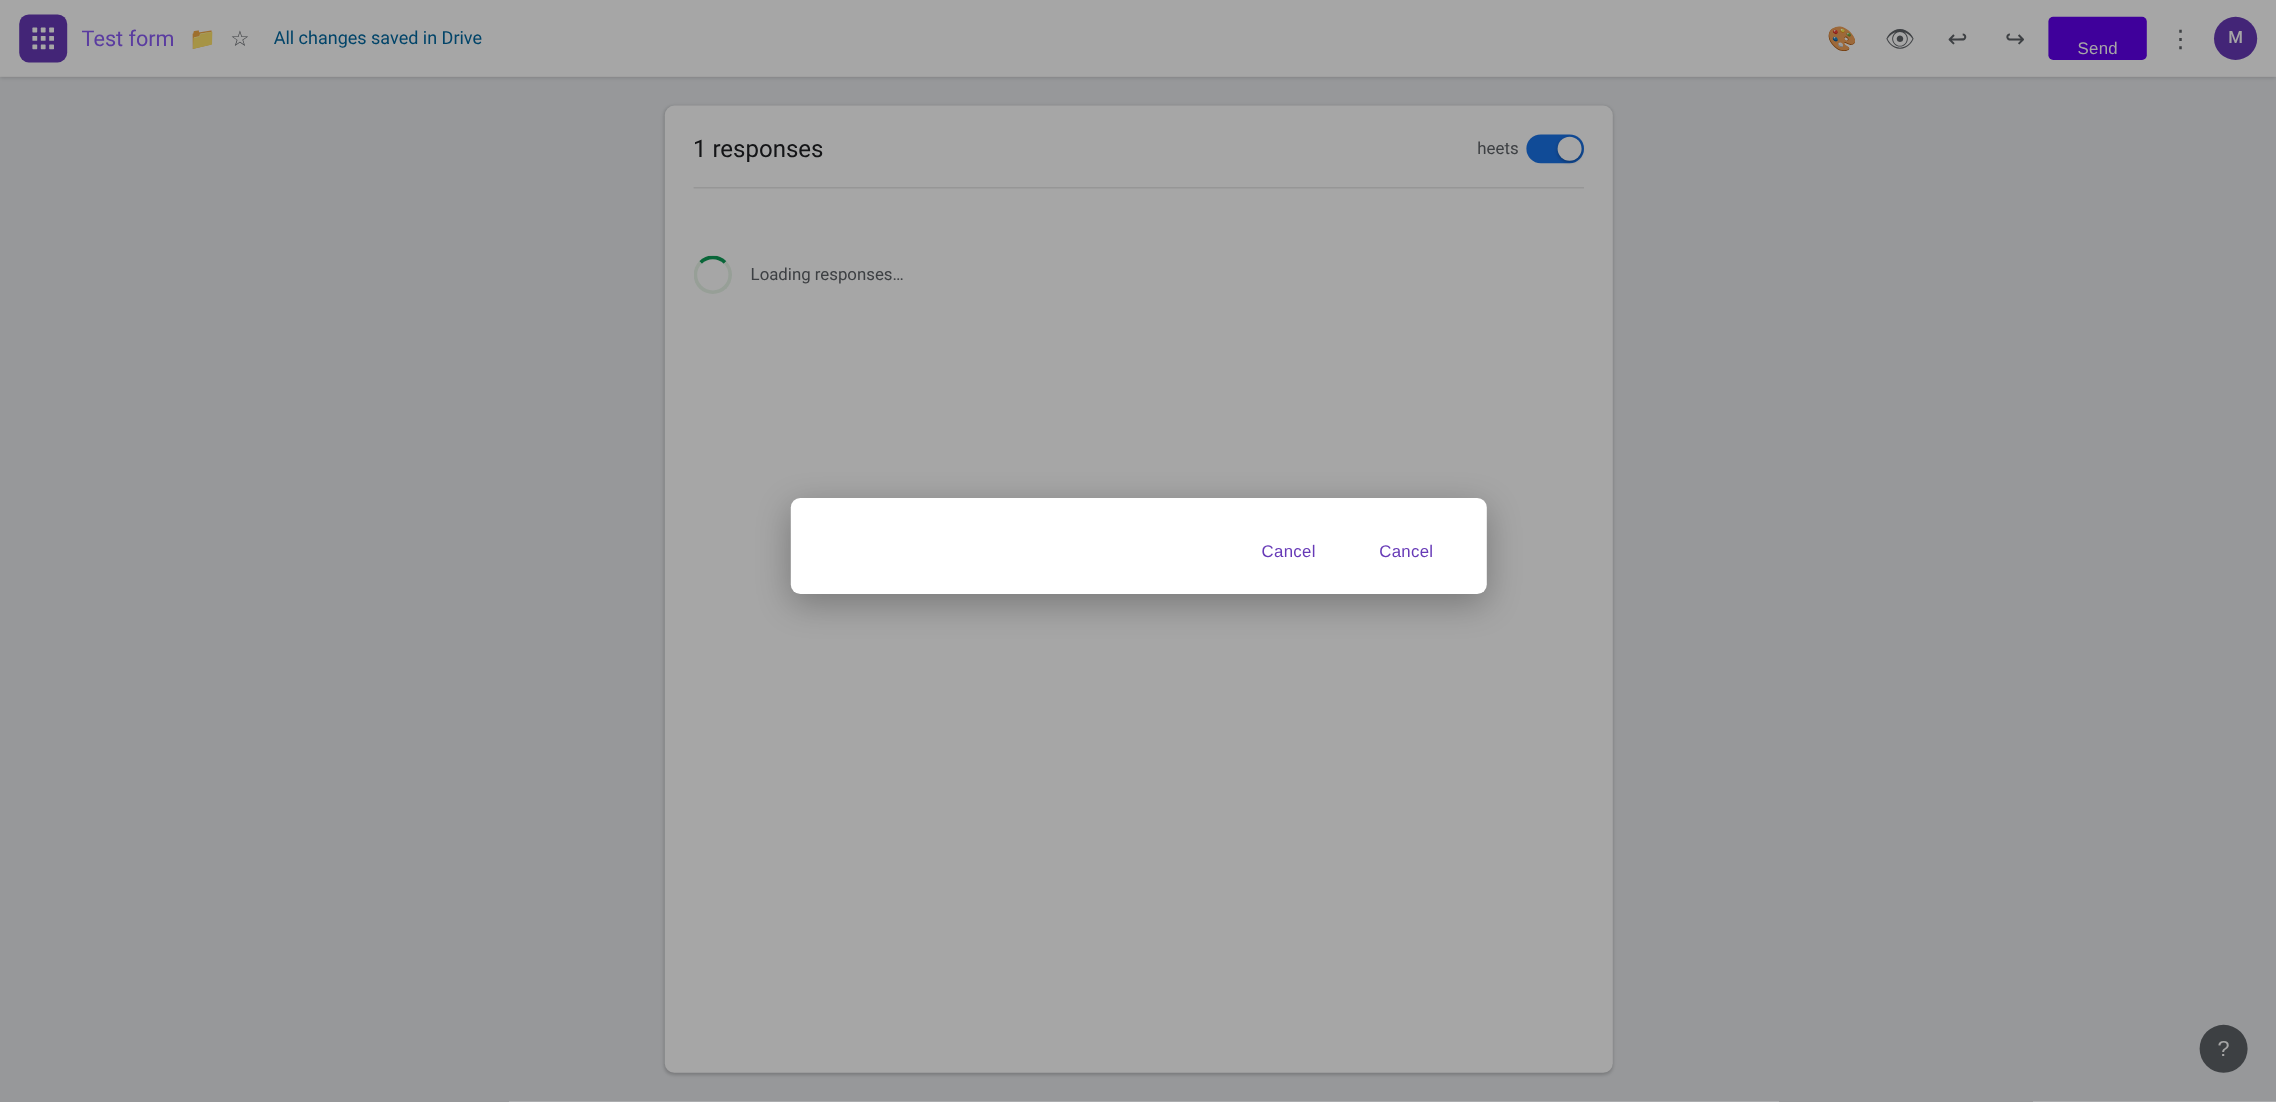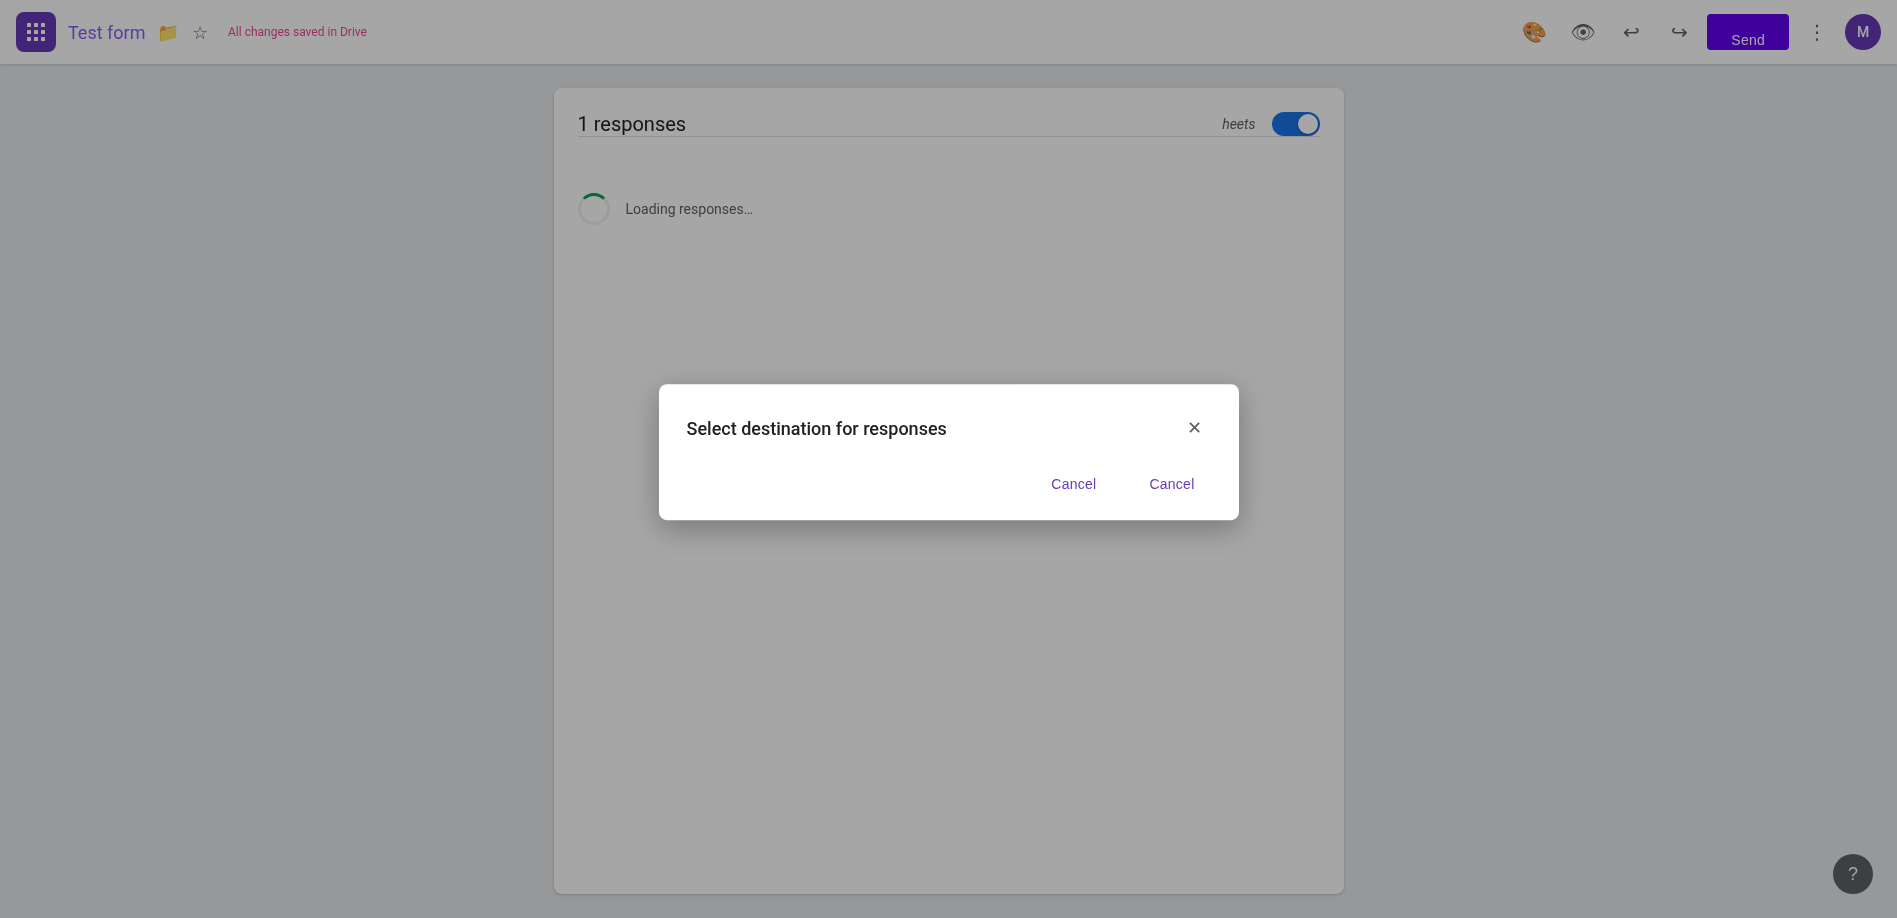--- a/index.html
+++ b/index.html
@@ -54,22 +54,22 @@
     }
 
     .folder-icon, .star-icon {
       color: #5f6368;
       font-size: 18px;
       margin-left: 4px;
       cursor: pointer;
     }
 
     .saved-status {
-      font-size: 12px;
-      color: #ec4899;
+      font-size: 15px;
+      color: #0369a1;
       margin-left: 12px;
     }
 
     .topbar-right {
       margin-left: auto;
       display: flex;
       align-items: center;
       gap: 8px;
     }
 
@@ -129,34 +129,33 @@
       width: 790px;
       min-height: 280px;
       padding: 24px;
       box-shadow: 0 1px 3px rgba(0,0,0,.2);
     }
 
     .responses-header {
       display: flex;
       align-items: flex-end;
       justify-content: space-between;
-      margin-bottom: 0;
+      margin-bottom: 20px;
     }
 
     .responses-title {
       font-size: 20px;
       color: #202124;
       font-weight: 400;
     }
 
     .responses-actions {
       display: flex;
       align-items: center;
-      gap: 16px;
-      font-style: italic;
+      gap: 6px;
     }
 
     .sheets-btn {
       font-size: 14px;
       color: #5f6368;
       cursor: pointer;
     }
 
     .toggle {
       width: 48px;
@@ -421,24 +420,20 @@
         <div class="spinner"></div>
         <span class="loading-text">Loading responses…</span>
       </div>
     </div>
   </div>
 </div>
 
 <div class="overlay"></div>
 
 <div class="modal">
-  <div class="modal-header">
-    <span class="modal-title">Select destination for responses</span>
-    <button class="close-btn">✕</button>
-  </div>
 
 
   <div class="modal-footer">
     <button class="btn-cancel">Cancel</button>
     <button class="btn-create">Cancel</button>
   </div>
 </div>
 
 <button class="help-btn">
   <span>?</span>

